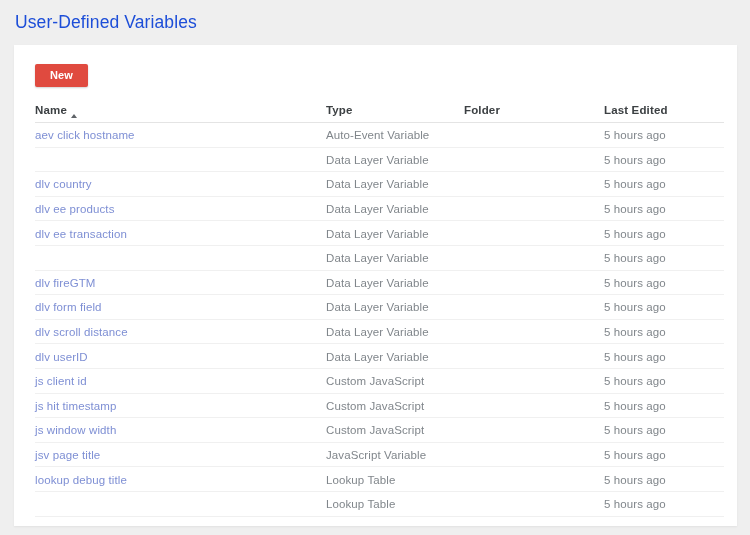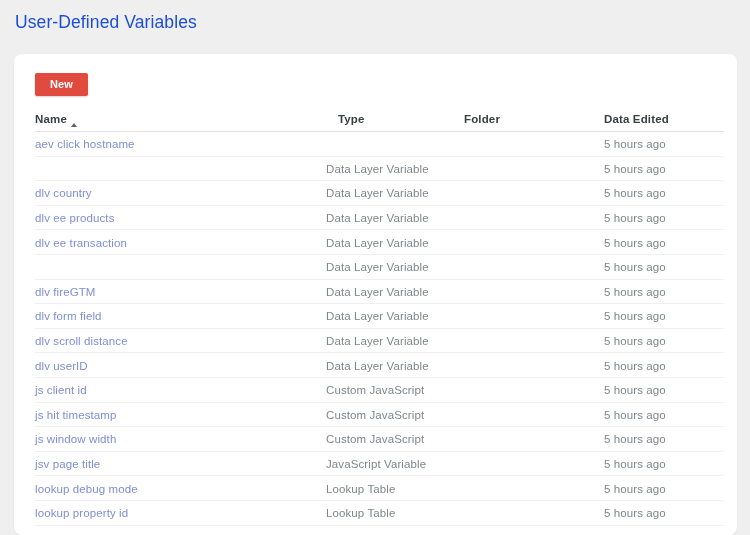--- a/index.html
+++ b/index.html
@@ -32,25 +32,25 @@
     color: #1d4ed8;
     letter-spacing: 0.1px;
     line-height: 24px;
     white-space: nowrap;
   }
 
   
   .card {
     position: absolute;
     left: 14px;
-    top: 54px;
+    top: 45px;
     width: 723px;
     height: 481px;
     background: #ffffff;
-    border-radius: 8px;
+    border-radius: 0;
     box-shadow: 0 1px 2px rgba(0,0,0,0.06);
   }
 
   
   .toolbar {
     position: absolute;
     left: 0;
     top: 0;
     width: 100%;
     height: 57px;
@@ -97,21 +97,21 @@
     top: 1px;
     font-size: 11.5px;
     font-weight: 700;
     color: #3c4043;
     letter-spacing: 0.15px;
     white-space: nowrap;
     line-height: 15px;
   }
 
   .th-name   { left: 0px; }
-  .th-type   { left: 291px; margin-left: 12px; }
+  .th-type   { left: 291px; }
   .th-folder { left: 429px; }
   .th-edited { left: 569px; }
 
   .th-name {
     display: flex;
     align-items: flex-end;
     gap: 4px;
     cursor: pointer;
   }
 
@@ -170,26 +170,27 @@
 
     <div class="table">
 
       <div class="table-header">
         <div class="th th-name">
           <span>Name</span>
           <span class="sort-arrow"></span>
         </div>
         <div class="th th-type">Type</div>
         <div class="th th-folder">Folder</div>
-        <div class="th th-edited">Data Edited</div>
+        <div class="th th-edited">Last Edited</div>
       </div>
 
       <div id="rows-container">
           <div class="row">
             <a class="cell cell-name">aev click hostname</a>
+            <div class="cell cell-type">Auto-Event Variable</div>
             <div class="cell cell-folder"></div>
             <div class="cell cell-edited">5 hours ago</div>
           </div>
           <div class="row">
             <div class="cell cell-type">Data Layer Variable</div>
             <div class="cell cell-folder"></div>
             <div class="cell cell-edited">5 hours ago</div>
           </div>
           <div class="row">
             <a class="cell cell-name">dlv country</a>
@@ -256,27 +257,26 @@
             <div class="cell cell-folder"></div>
             <div class="cell cell-edited">5 hours ago</div>
           </div>
           <div class="row">
             <a class="cell cell-name">jsv page title</a>
             <div class="cell cell-type">JavaScript Variable</div>
             <div class="cell cell-folder"></div>
             <div class="cell cell-edited">5 hours ago</div>
           </div>
           <div class="row">
-            <a class="cell cell-name">lookup debug mode</a>
+            <a class="cell cell-name">lookup debug title</a>
             <div class="cell cell-type">Lookup Table</div>
             <div class="cell cell-folder"></div>
             <div class="cell cell-edited">5 hours ago</div>
           </div>
           <div class="row">
-            <a class="cell cell-name">lookup property id</a>
             <div class="cell cell-type">Lookup Table</div>
             <div class="cell cell-folder"></div>
             <div class="cell cell-edited">5 hours ago</div>
           </div>
         </div>
 
     </div>
   </div>
 </div>
 

